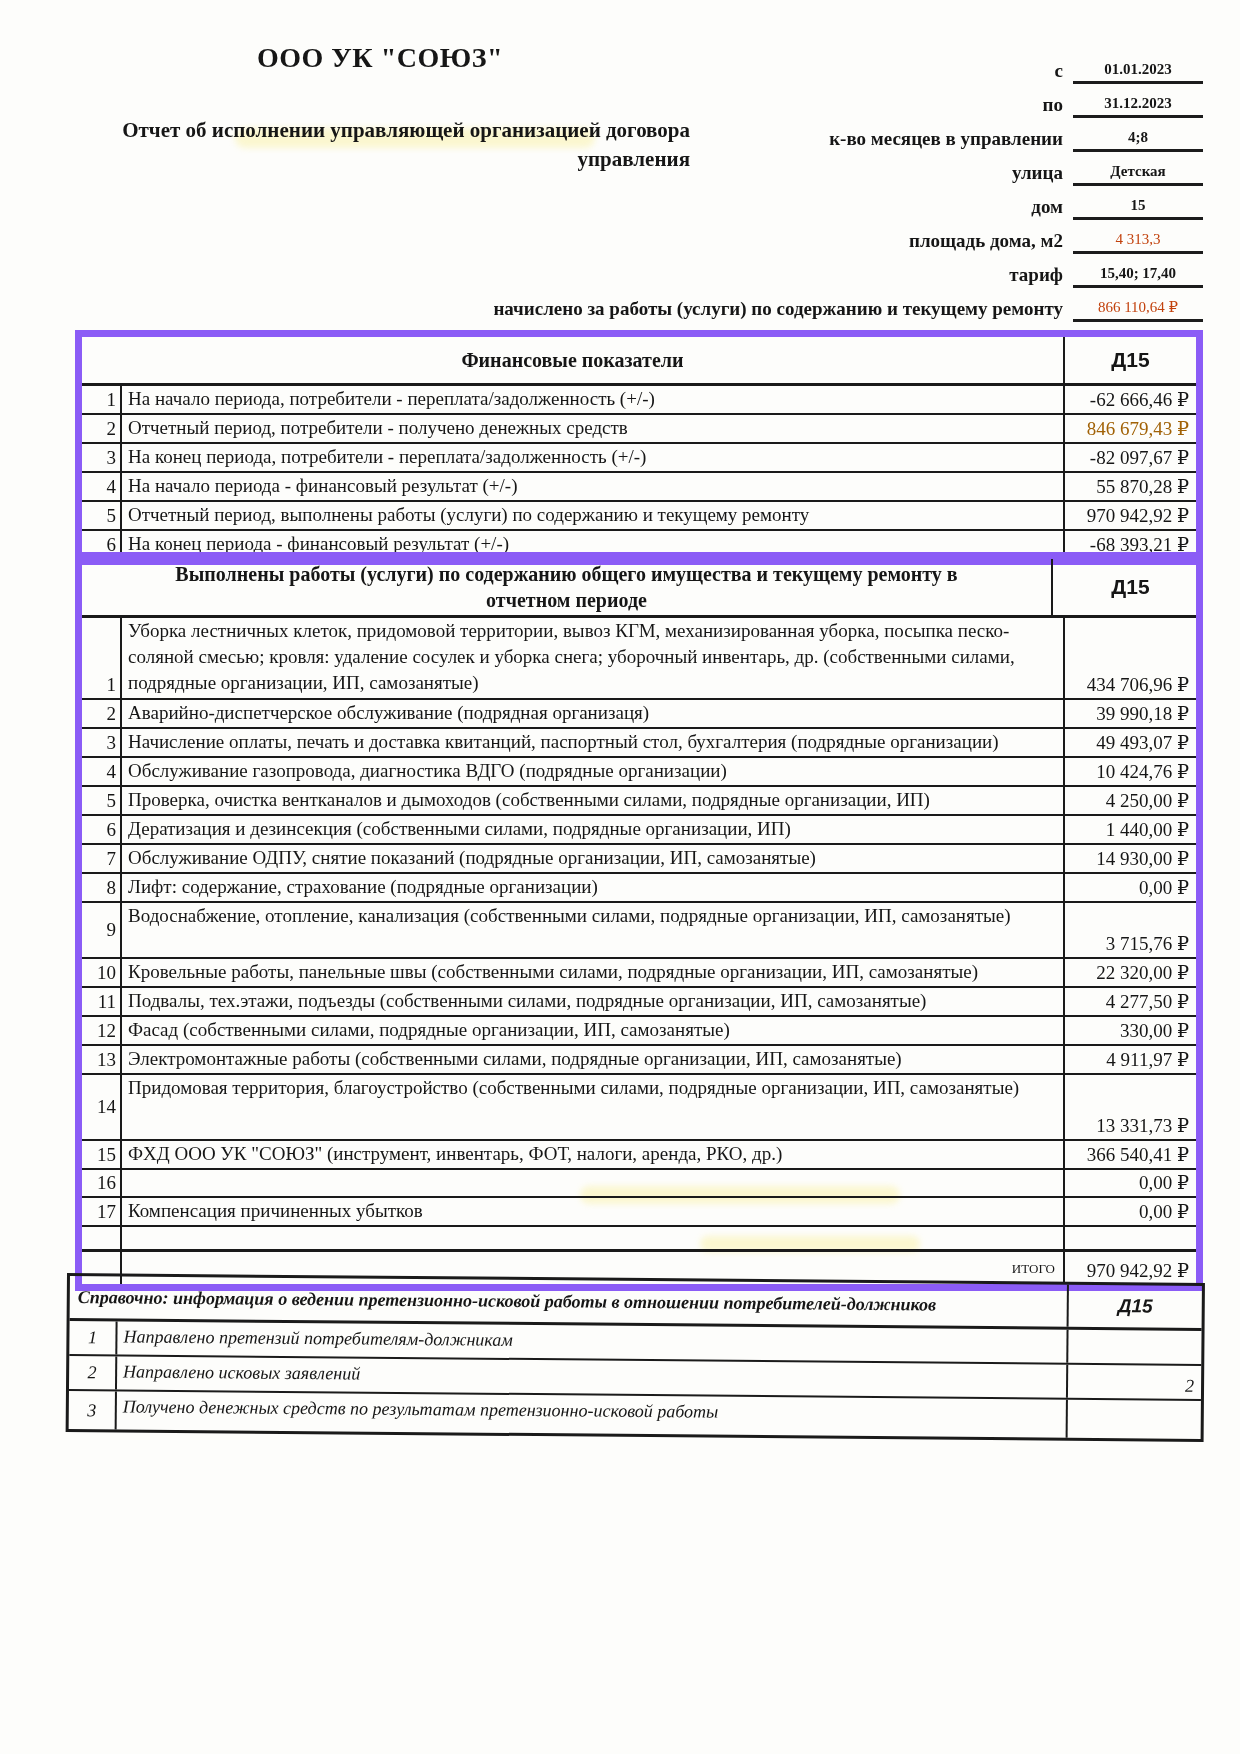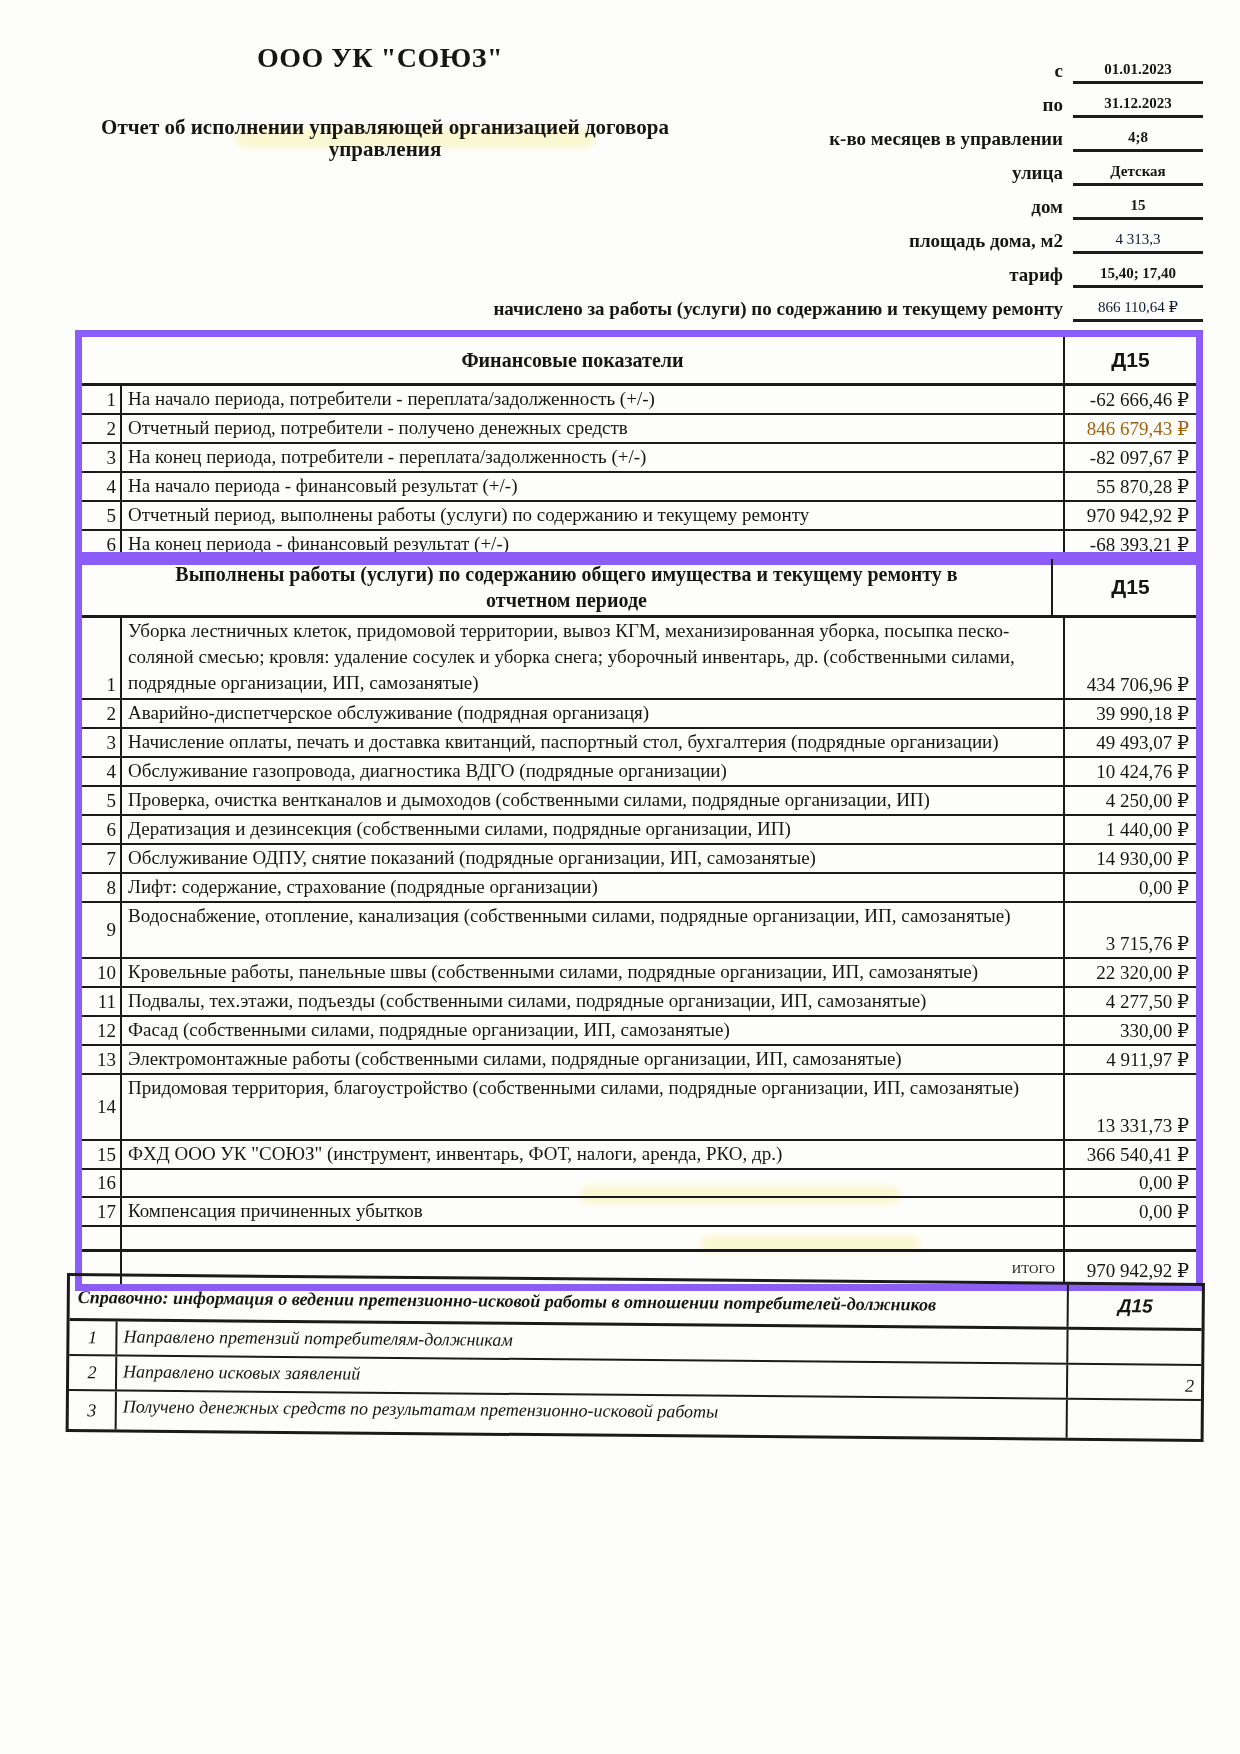--- a/index.html
+++ b/index.html
@@ -1,28 +1,28 @@
 <!DOCTYPE html>
 <html><head>
 <meta charset="utf-8">
 <style>
   html,body{margin:0;padding:0;background:#e9e9e9;}
   .page{position:relative;width:1240px;height:1754px;margin:0 auto;background:#fdfdfb;
         font-family:"Liberation Serif","DejaVu Serif",serif;color:#161616;overflow:hidden;}
   
   .doc-title{position:absolute;top:42px;left:75px;width:610px;text-align:center;
              font-size:28px;font-weight:bold;letter-spacing:0.5px;}
-  .doc-subtitle{position:absolute;top:116px;left:80px;width:610px;text-align:center;
-             font-size:21px;font-weight:bold;line-height:22px;}
+  .doc-subtitle{position:absolute;top:116px;left:80px;width:610px;text-align:right;
+             font-size:21px;font-weight:bold;line-height:29px;}
   .hfields{position:absolute;top:50px;left:370px;width:833px;}
   .hf{display:flex;height:34px;align-items:flex-end;}
   .hf-label{flex:1;text-align:right;font-weight:bold;font-size:19px;padding:0 10px 3px 0;line-height:21px;}
   .hf-value{width:130px;border-bottom:3px solid #1c1c1c;text-align:center;font-size:15px;
             font-weight:bold;padding-bottom:2px;line-height:20px;}
-  .hf-value.regular{font-weight:normal;color:#0f172a;}
+  .hf-value.regular{font-weight:normal;color:#c2410c;}
   
   .tbl{position:absolute;left:75px;width:1128px;border:7px solid #8b5cf6;background:transparent;box-sizing:border-box;}
   .thead{display:flex;}
   .t-title{flex:1;display:flex;align-items:center;justify-content:center;text-align:center;
            font-size:20px;font-weight:bold;border-right:2px solid #1a1a1a;line-height:26px;}
   .d15{width:131px;display:flex;align-items:center;justify-content:center;
        font-family:"Liberation Sans","DejaVu Sans",sans-serif;font-weight:bold;font-size:21px;}
   .trow{display:flex;border-top:2px solid #1a1a1a;min-height:26px;}
   .c-num{width:40px;border-right:2px solid #1a1a1a;display:flex;align-items:center;
          justify-content:flex-end;padding:0 4px 0 0;font-size:19px;box-sizing:border-box;}

